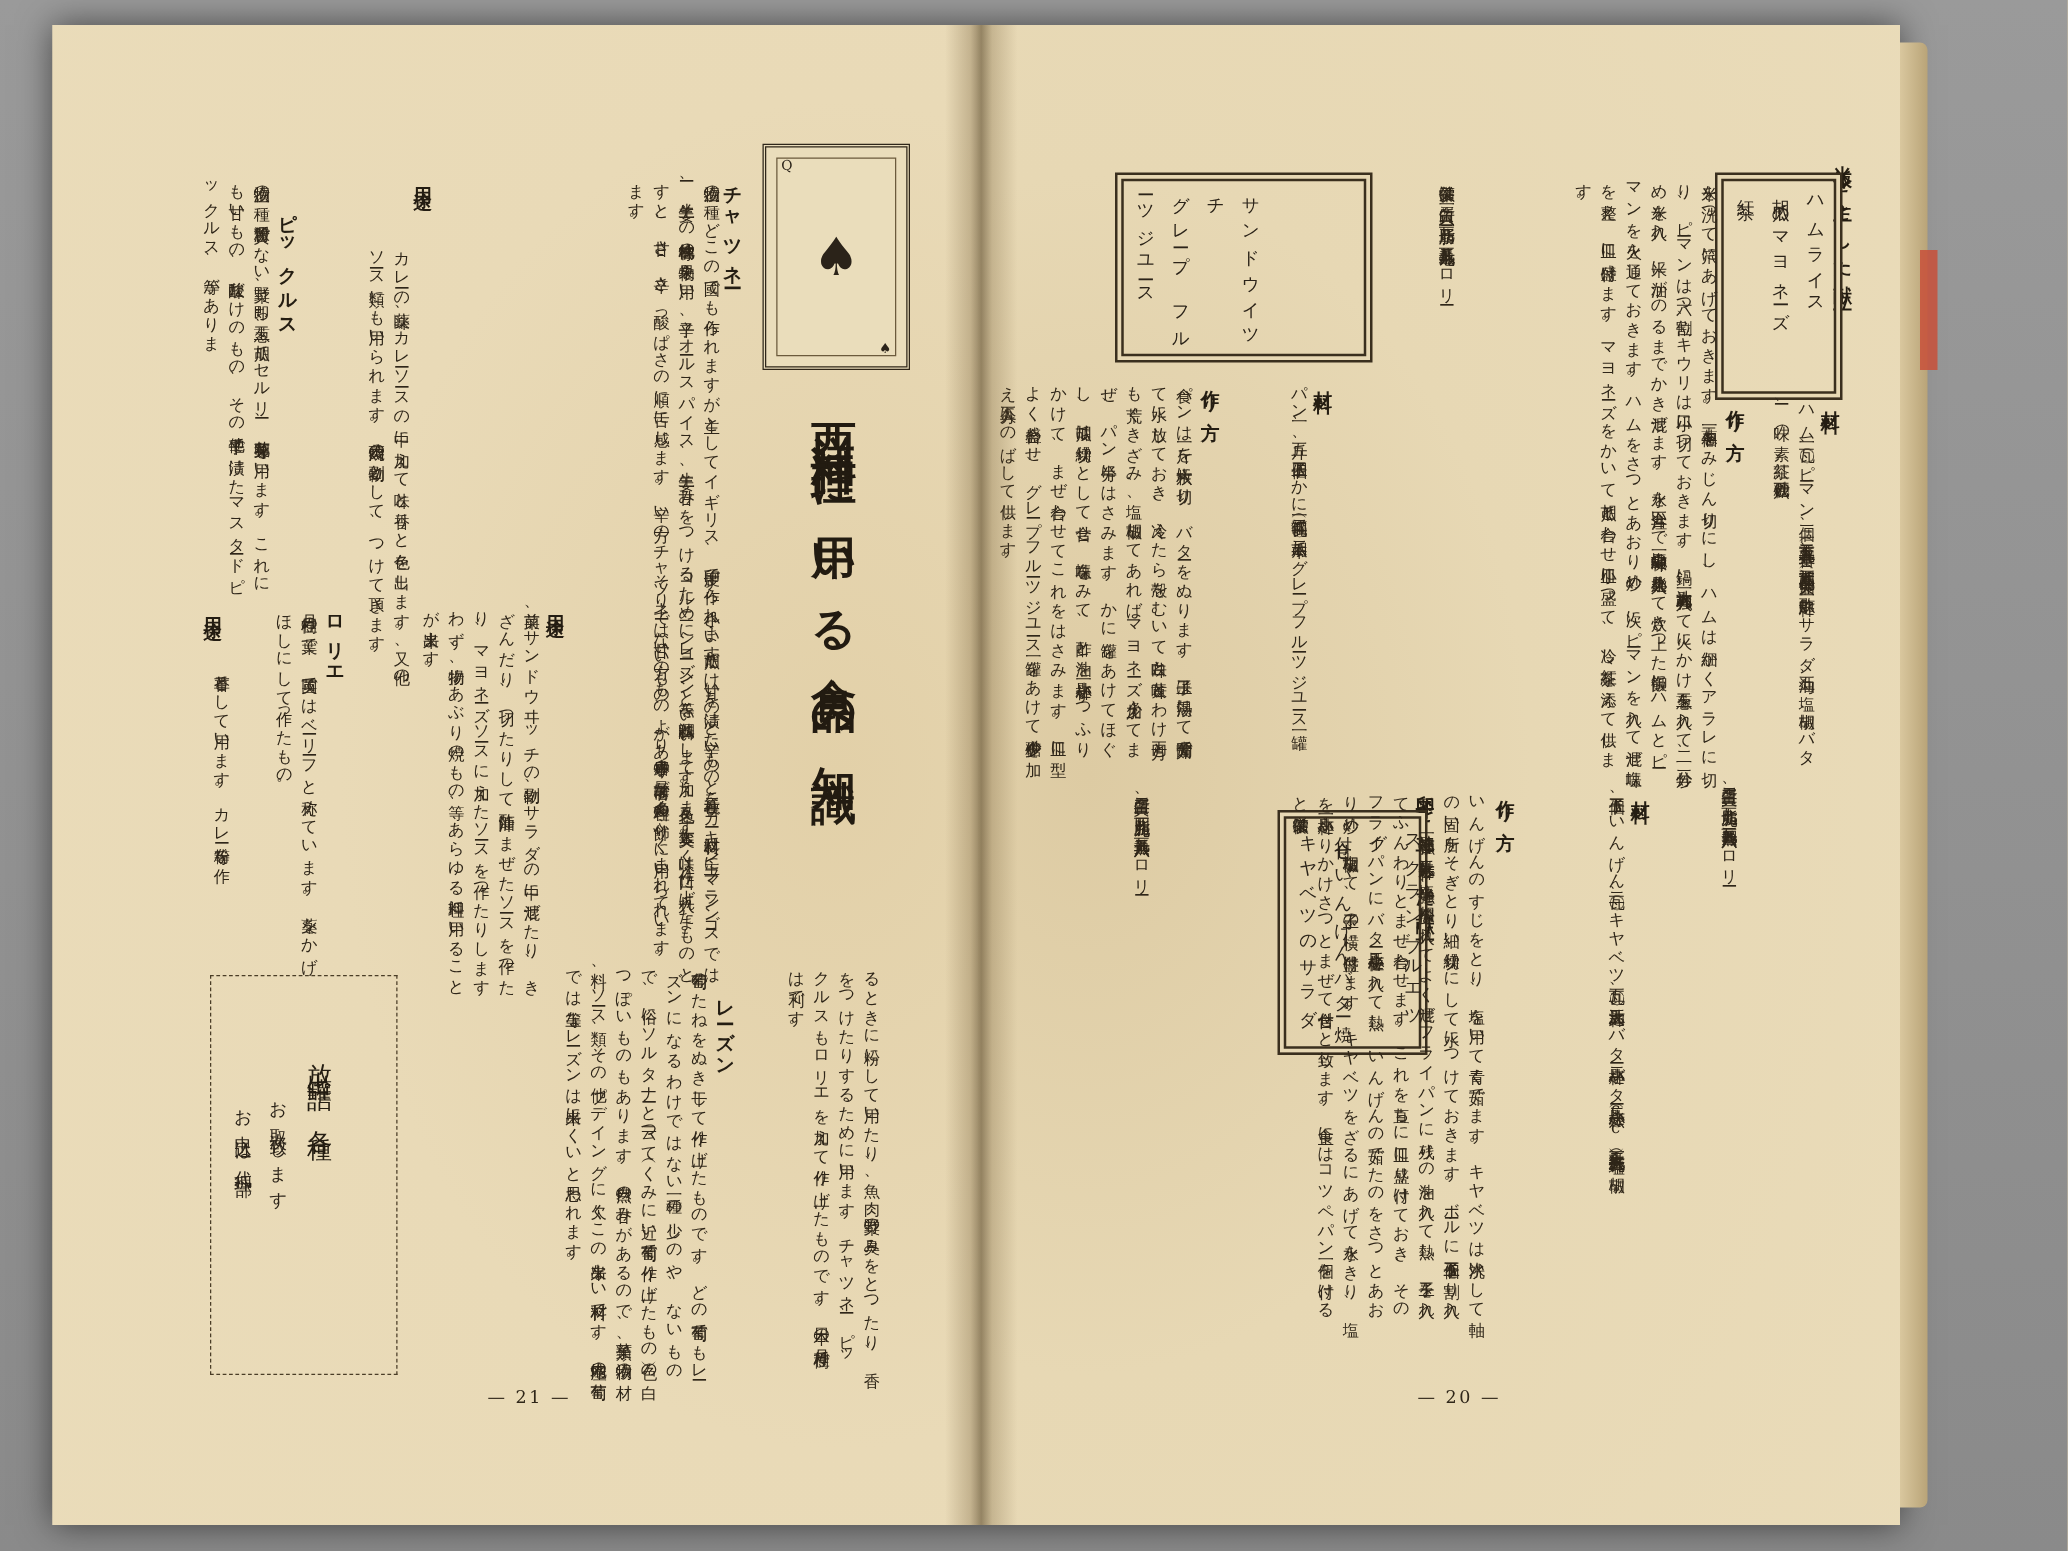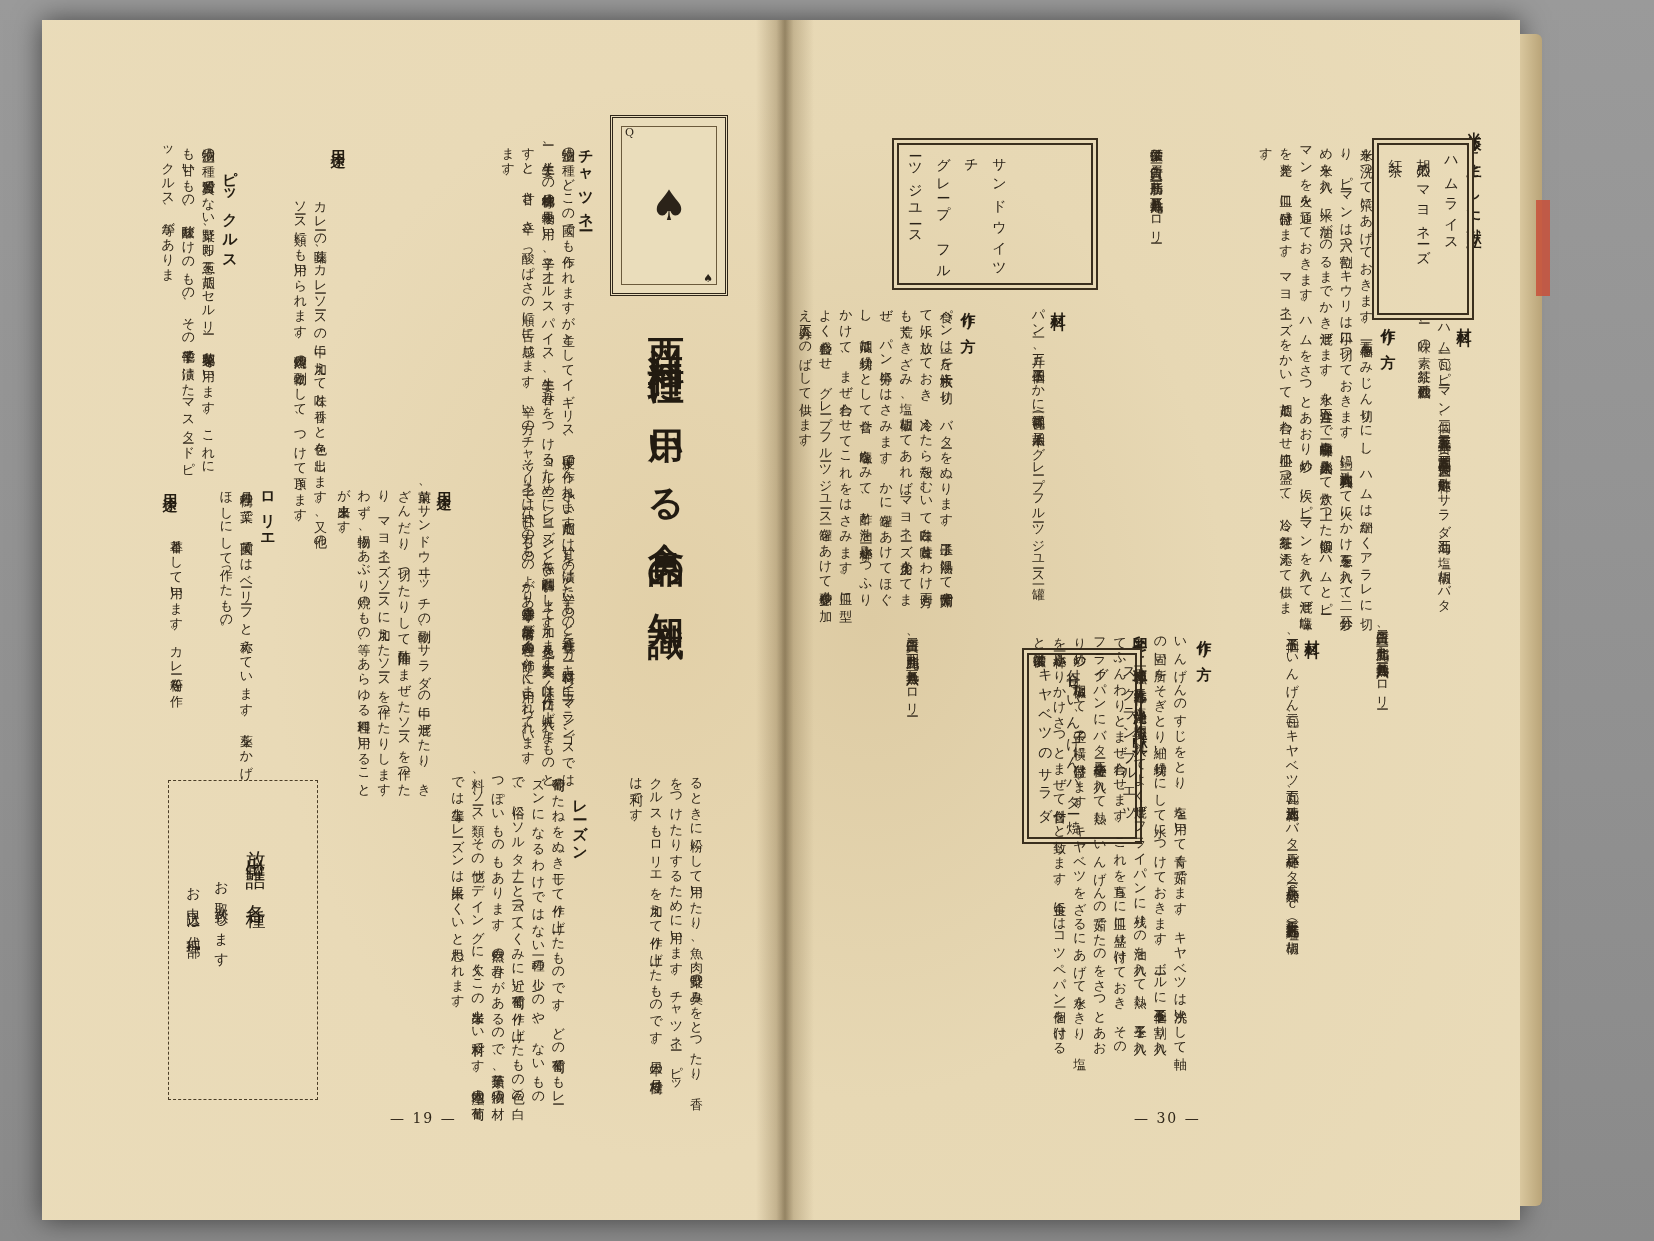--- a/index.html
+++ b/index.html
@@ -93,21 +93,21 @@
 
       <div class="hdg" style="left:528px;top:770px;height:110px;">レーズン</div>
       <div class="col" style="left:288px;top:748px;width:238px;height:330px;">葡萄のたねをぬき干して作り上げたものです。どの葡萄でもレーズンになるわけではない一種の少しのや、ないもので、俗にソルタナーと云つて（くみに近い葡萄で作り上げたもの）色の白つぽいものもあります。自然の甘みがあるので、菓子類、漬物の材料、ソース類、その他プデイングに欠くこの出来ない材料です。内地産の葡萄では上等なレーズンは出来にくいと思われます。</div>
 
       <div class="dashbox" style="left:126px;top:760px;width:148px;height:318px;">
         <div class="ad-line" style="position:absolute;left:74px;top:54px;height:210px;font-size:20px;letter-spacing:6px;color:#241d12;">放出罐詰 各種</div>
         <div class="ad-line" style="position:absolute;left:44px;top:90px;height:170px;font-size:14px;letter-spacing:4px;color:#2b2319;">お取次致します</div>
         <div class="ad-line" style="position:absolute;left:16px;top:96px;height:170px;font-size:14px;letter-spacing:4px;color:#2b2319;">お申込は代理部へ</div>
       </div>
 
-      <div class="pagenum" style="left:348px;top:1090px;">— 19 —</div>
+      <div class="pagenum" style="left:348px;top:1090px;">— 21 —</div>
     </div>
 
     <div class="page right">
 
       <div class="hdg" style="left:682px;top:100px;height:196px;">米飯を主とした献立</div>
 
       <div class="boxed double" style="left:590px;top:118px;width:82px;height:162px;">
         <div class="inner">
           <div>ハムライス</div>
           <div>胡瓜のマヨネーズ</div>
@@ -144,21 +144,21 @@
           <div>キヤベツのサラダ</div>
         </div>
       </div>
 
       <div class="hdg" style="left:520px;top:608px;height:46px;">材料</div>
       <div class="col" style="left:436px;top:608px;width:84px;height:420px;">玉子五個、いんげん二〇〇瓦、キヤベツ五〇〇瓦、油大匙三杯、バター小匙二杯バター小匙二杯（六〇cc）牛乳大匙二杯（一五瓦）塩、胡椒、</div>
       <div class="hdg" style="left:412px;top:608px;height:46px;">作り方</div>
       <div class="col" style="left:146px;top:608px;width:262px;height:420px;">いんげんのすじをとり、塩を用いて青く茹でます。キヤベツは水洗いして軸の固い所をそぎとり細い繰切りにして水につけておきます。ボールに玉子五個を割り入れて、油中匙一杯強と牛乳大匙二杯と塩小匙半強、胡椒少々を入れてよく混ぜフライパンに残りの油を入れて熱し、玉子を入れてふんわりとまぜ合わせます。これを直ちに皿に盛り付けておき、そのフライパンにバター小匙二杯位を入れて熱し、いんげんの茹でたのをさつとあおり炒め、塩胡椒して、玉子の横に盛付けます。キヤベツをざるにあげて水をきり、塩を小匙一杯ふりかけさつとまぜて付合せと致します。主食にはコツペパン一個を付けると栄養價は</div>
       <div class="col" style="left:100px;top:608px;width:40px;height:330px;">蛋白質二三、四瓦脂肪九九、瓦熱量六八二カロリー</div>
 
-      <div class="pagenum" style="left:352px;top:1090px;">— 30 —</div>
+      <div class="pagenum" style="left:352px;top:1090px;">— 20 —</div>
     </div>
 
     <div class="gutter"></div>
     <div class="spine-edge"></div>
     <div class="bookmark"></div>
     <div class="edge-text"></div>
   </div>
 </div>
 
 </body></html>

